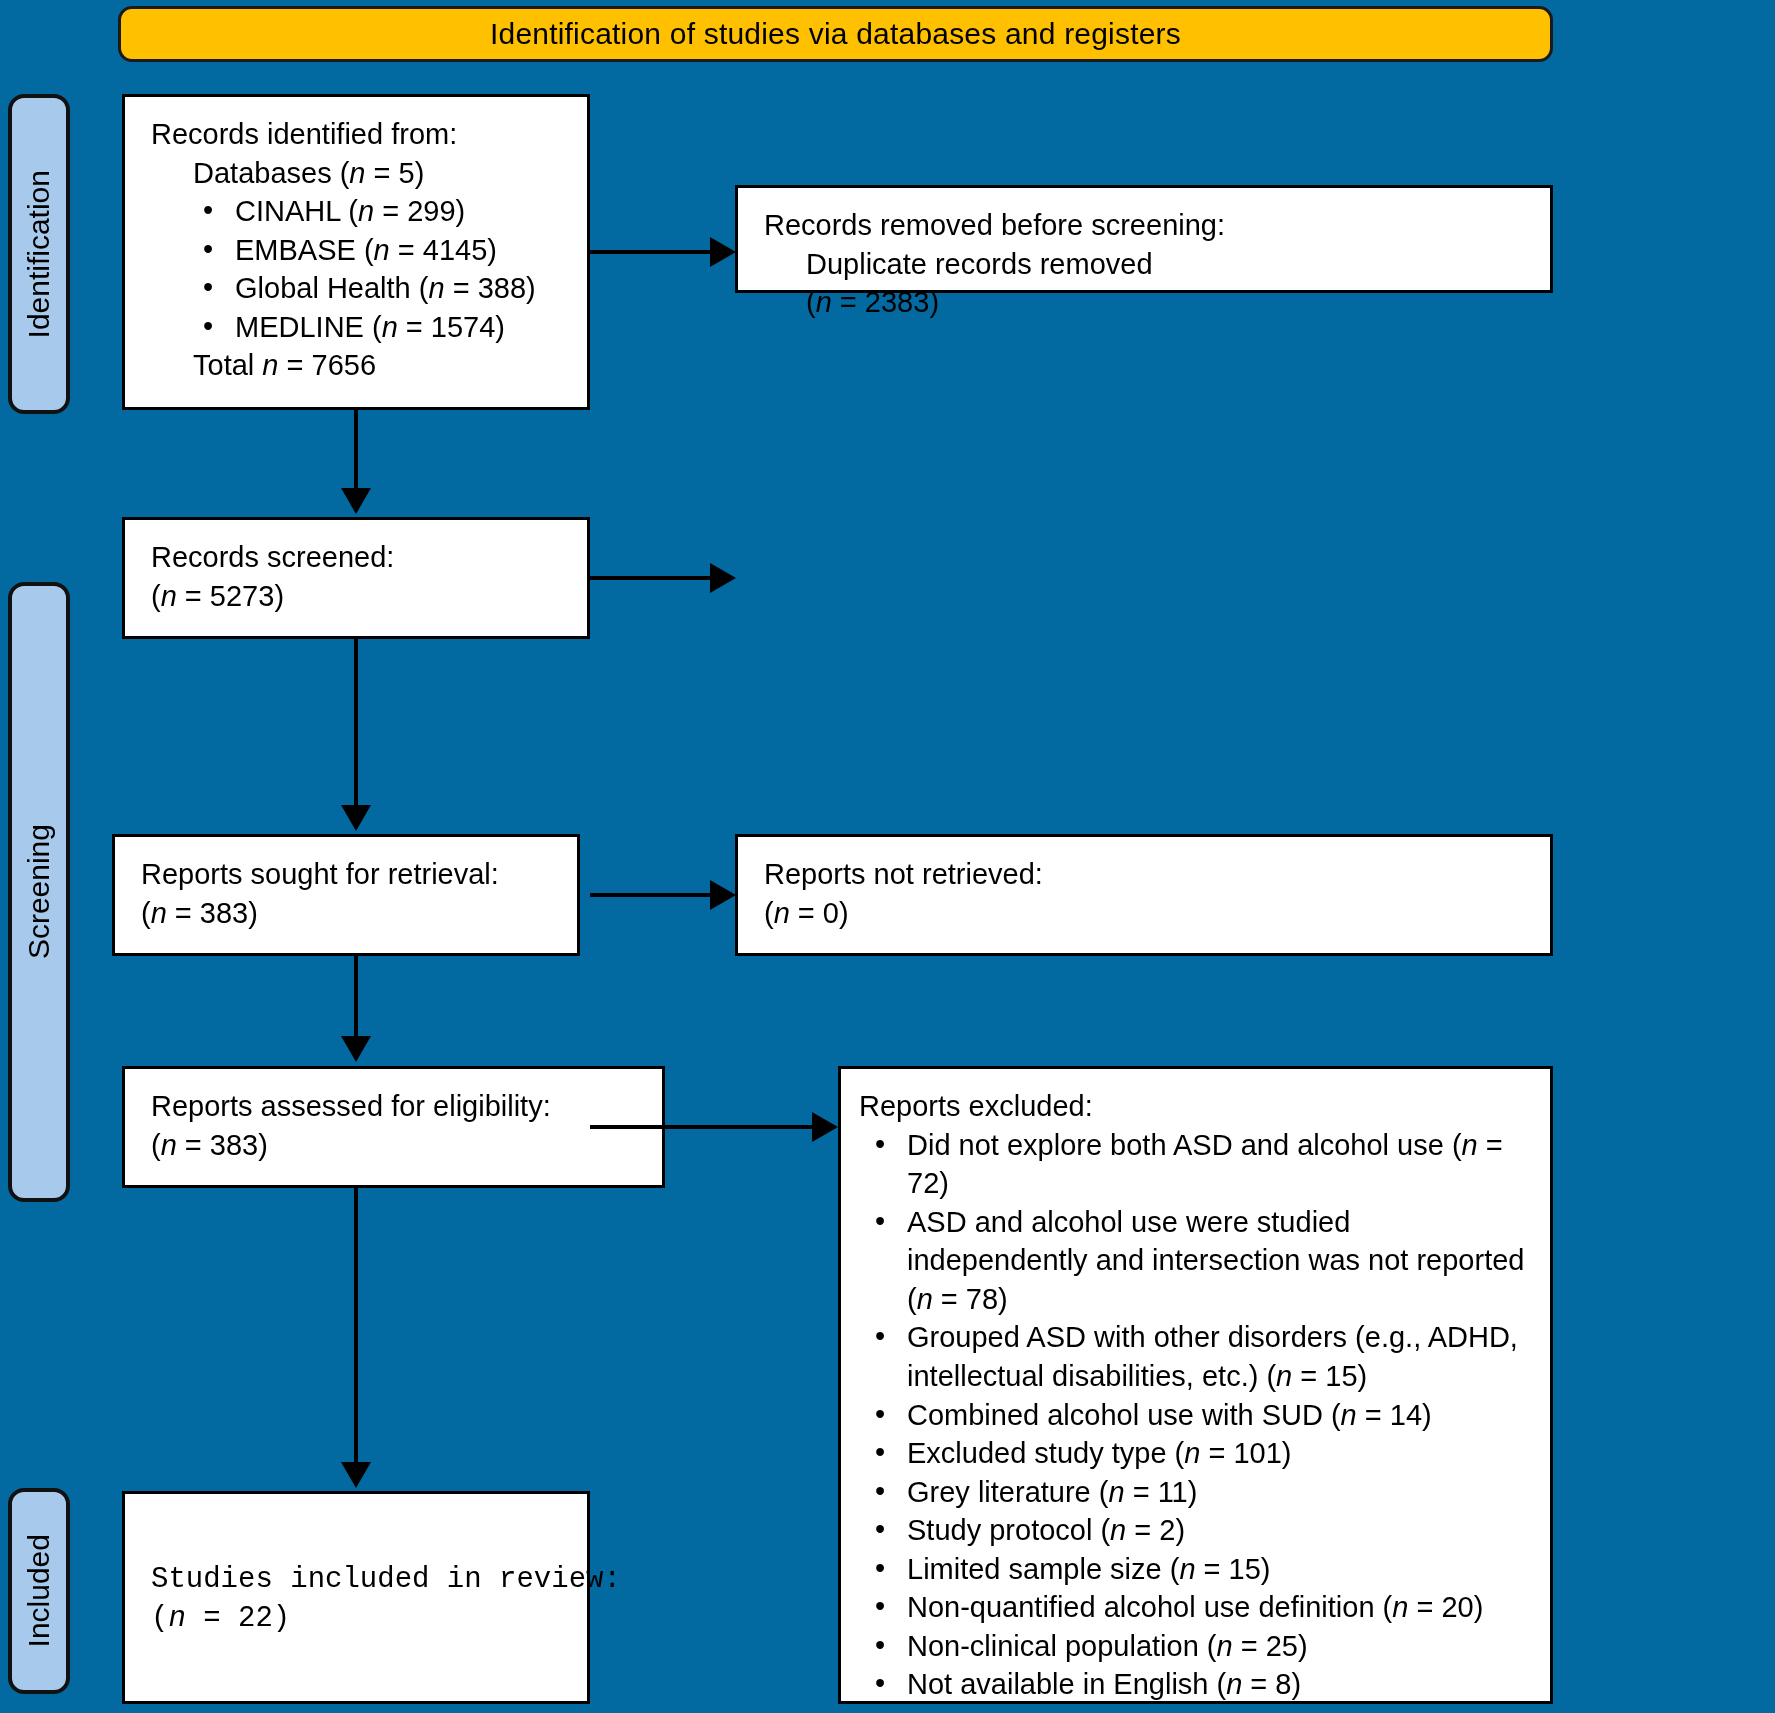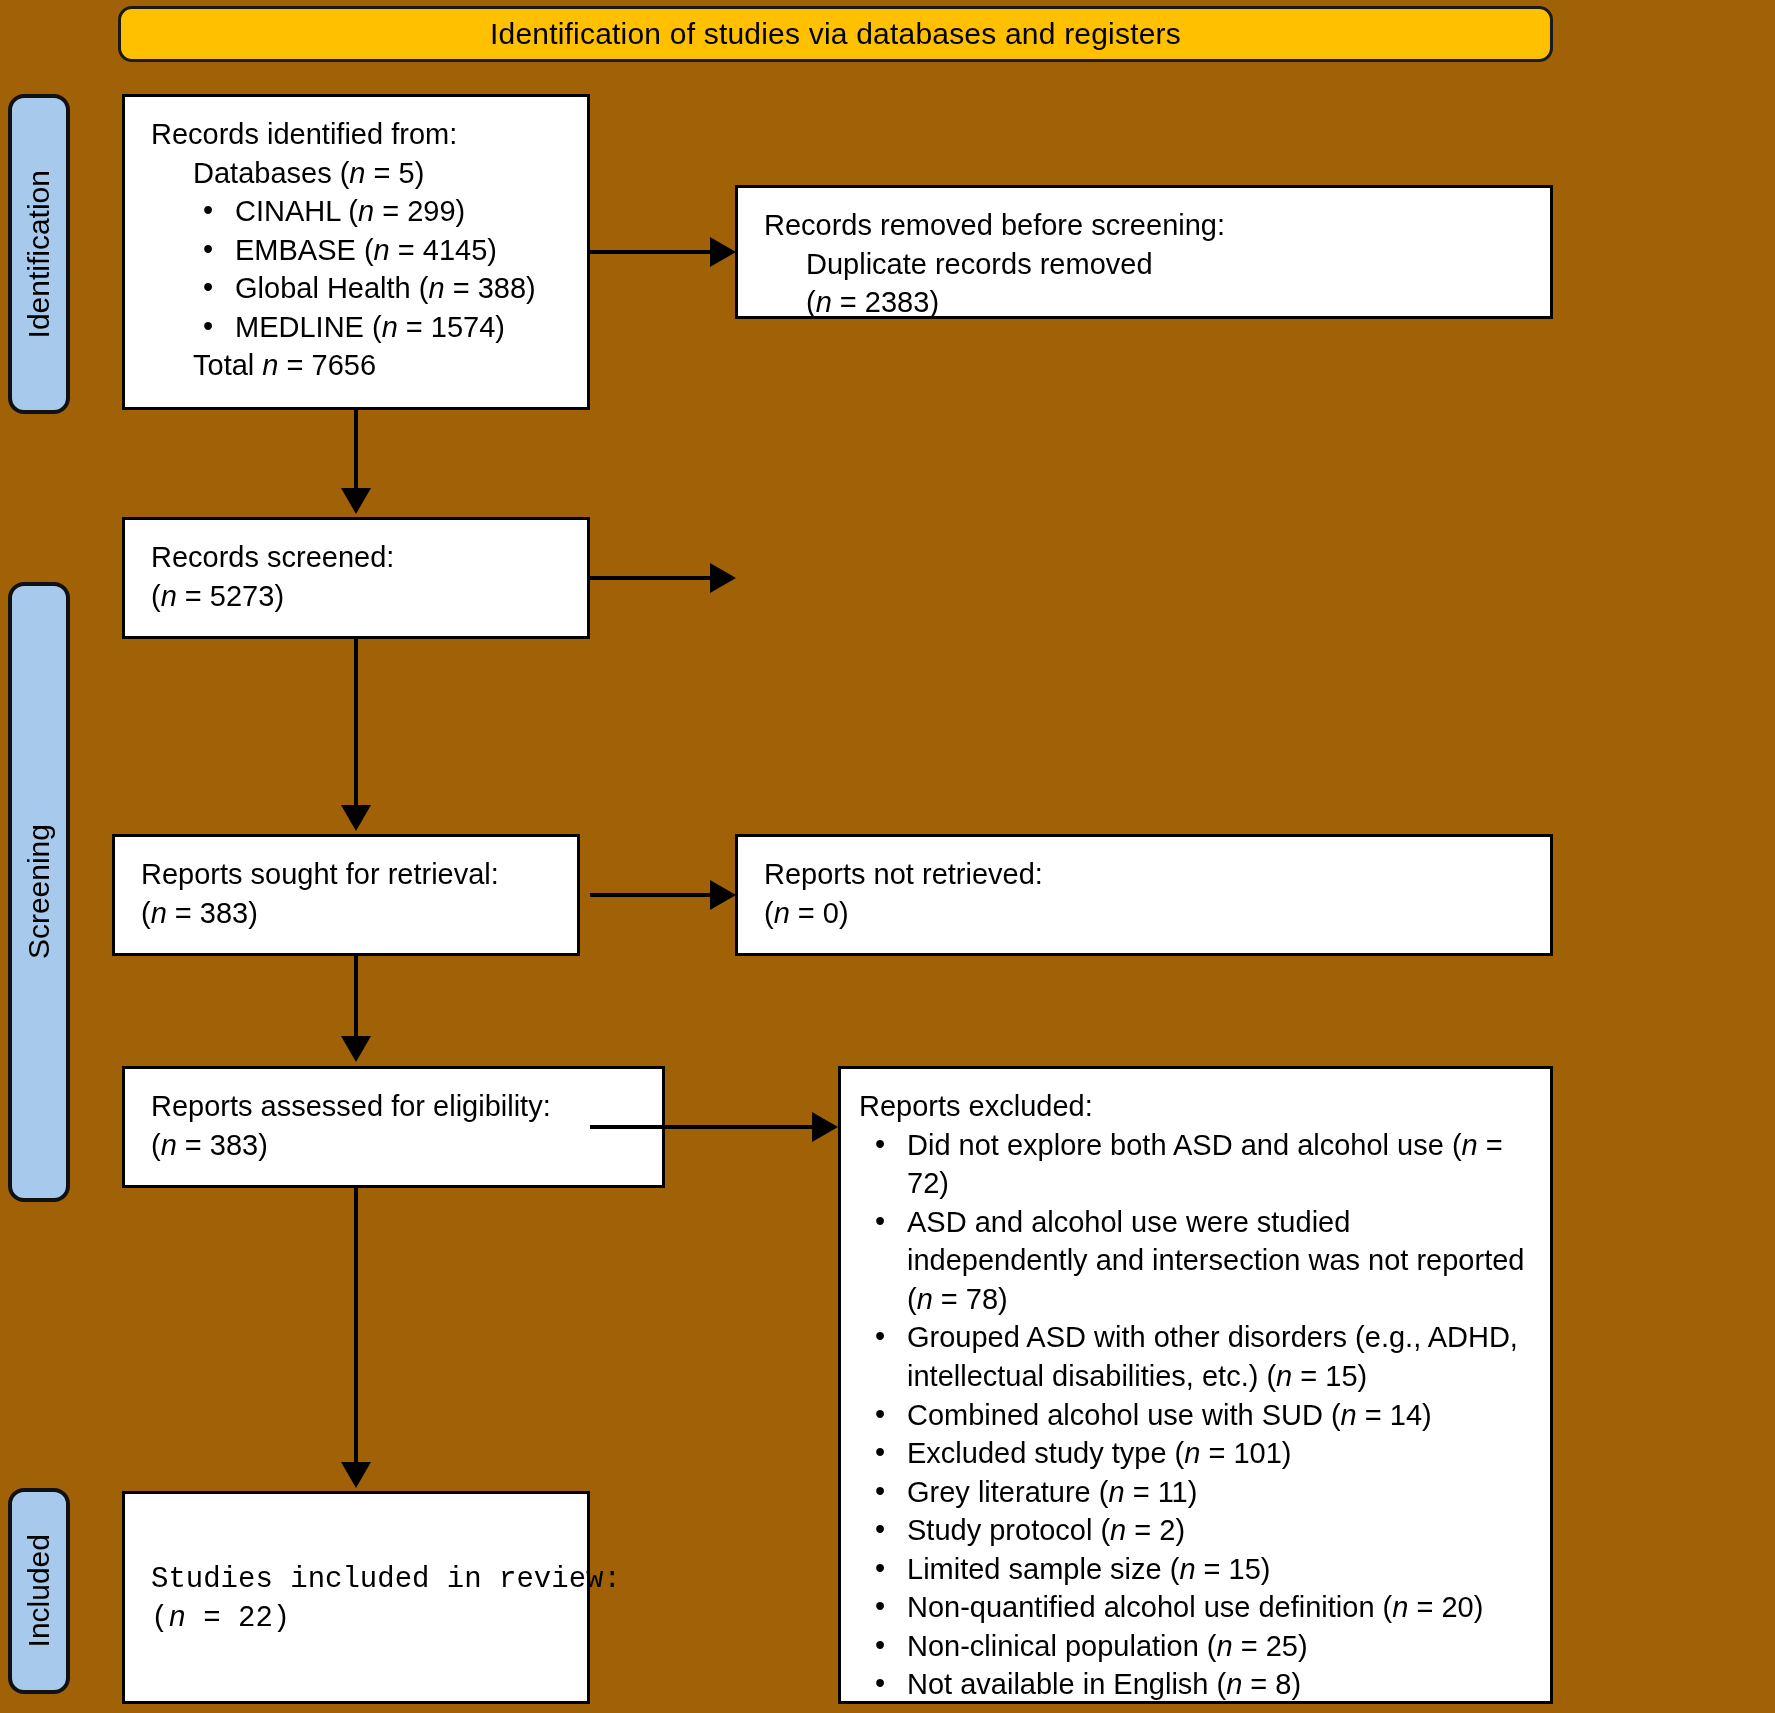--- a/index.html
+++ b/index.html
@@ -8,21 +8,21 @@
     background: #ffffff;
   }
   body {
     font-family: "Liberation Sans", sans-serif;
     color: #000000;
   }
   #stage {
     position: relative;
     width: 1775px;
     height: 1713px;
-    background: #a16207;
+    background: #0369a1;
     overflow: hidden;
   }
 
   
   .banner {
     position: absolute;
     box-sizing: border-box;
     background: #FFC000;
     border: 3px solid #1a1a1a;
     border-radius: 14px;
@@ -140,21 +140,21 @@
     <div class="sub">Databases (<em class="n">n</em> = 5)</div>
     <ul class="blist">
       <li>CINAHL (<em class="n">n</em> = 299)</li>
       <li>EMBASE (<em class="n">n</em> = 4145)</li>
       <li>Global Health (<em class="n">n</em> = 388)</li>
       <li>MEDLINE (<em class="n">n</em> = 1574)</li>
     </ul>
     <div class="sub">Total <em class="n">n</em> = 7656</div>
   </div>
 
-  <div class="box" style="left:735px; top:185px; width:818px; height:134px;">
+  <div class="box" style="left:735px; top:185px; width:818px; height:108px;">
     <div class="lead">Records removed before screening:</div>
     <div class="sub">Duplicate records removed</div>
     <div class="sub">(<em class="n">n</em> = 2383)</div>
   </div>
 
   <div class="hline" style="left:590px; top:250px; width:120px;"></div>
   <div class="arrow-right" style="left:710px; top:237px;"></div>
 
   <div class="vline" style="left:354px; top:410px; height:78px;"></div>
   <div class="arrow-down" style="left:341px; top:488px;"></div>

